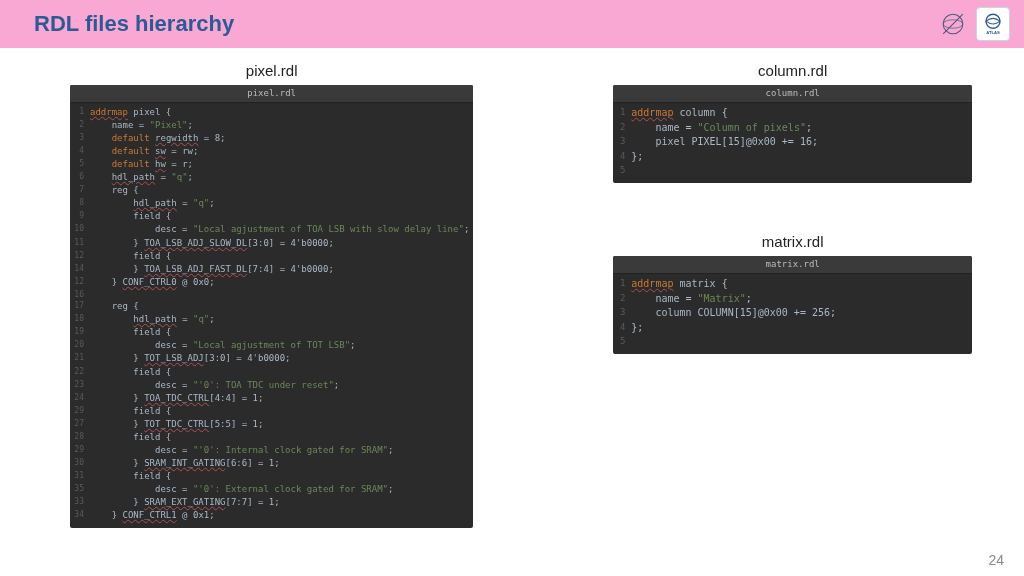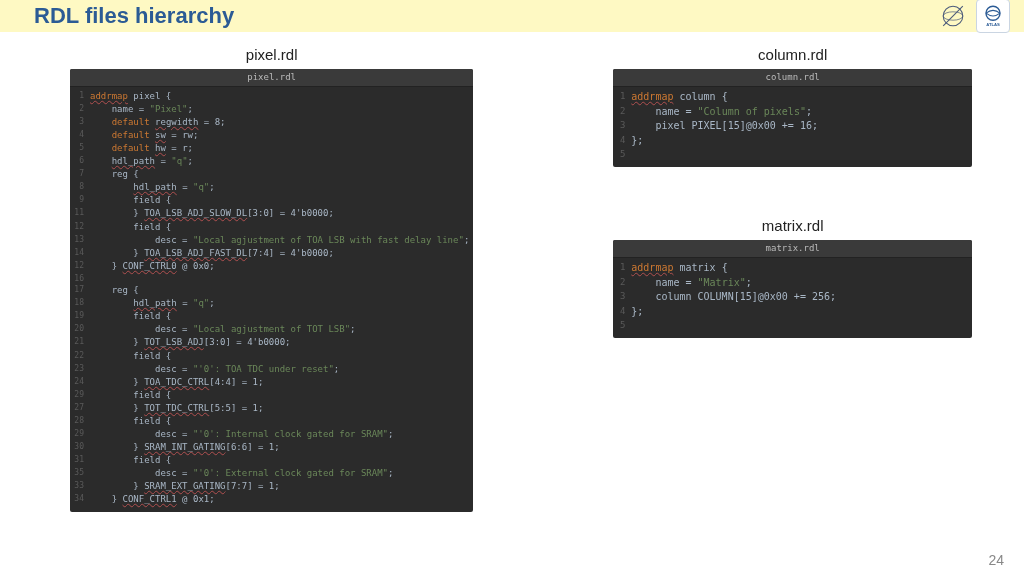--- a/index.html
+++ b/index.html
@@ -2,21 +2,21 @@
 <html><head>
 <meta charset="utf-8">
 <style>
   * { box-sizing: border-box; margin: 0; padding: 0; }
   body {
     width: 1024px; height: 576px;
     font-family: "Segoe UI", Arial, sans-serif;
     background: #fff; position: relative; overflow: hidden;
   }
   .header {
-    height: 32px; background: #fef9c3;
+    height: 48px; background: #f9a8d4;
     display: flex; align-items: center; justify-content: space-between;
     padding: 0 14px 0 34px;
   }
   .title { color: #2b5b95; font-size: 22px; font-weight: 700; }
   .logos { display: flex; gap: 6px; align-items: center; }
   .logo {
     width: 34px; height: 34px; display: flex; align-items: center;
     justify-content: center; border-radius: 4px;
   }
   .logo.atlas { background: #fff; border: 1px solid #cad5e2; }
@@ -86,23 +86,23 @@
       <div class="code">
           <div class="line"><span class="ln">1</span><span class="txt"><span class="kw err">addrmap</span> pixel {</span></div>
           <div class="line"><span class="ln">2</span><span class="txt">    name = <span class="str">"Pixel"</span>;</span></div>
           <div class="line"><span class="ln">3</span><span class="txt">    <span class="kw">default</span> <span class="err">regwidth</span> = 8;</span></div>
           <div class="line"><span class="ln">4</span><span class="txt">    <span class="kw">default</span> <span class="err">sw</span> = rw;</span></div>
           <div class="line"><span class="ln">5</span><span class="txt">    <span class="kw">default</span> <span class="err">hw</span> = r;</span></div>
           <div class="line"><span class="ln">6</span><span class="txt">    <span class="err">hdl_path</span> = <span class="str">"q"</span>;</span></div>
           <div class="line"><span class="ln">7</span><span class="txt">    reg {</span></div>
           <div class="line"><span class="ln">8</span><span class="txt">        <span class="err">hdl_path</span> = <span class="str">"q"</span>;</span></div>
           <div class="line"><span class="ln">9</span><span class="txt">        field {</span></div>
+          <div class="line"><span class="ln">10</span><span class="txt">            desc = <span class="str">"Local agjustment of TOA LSB with slow delay line"</span>;</span></div>
           <div class="line"><span class="ln">11</span><span class="txt">        } <span class="err">TOA_LSB_ADJ_SLOW_DL</span>[3:0] = 4'b0000;</span></div>
           <div class="line"><span class="ln">12</span><span class="txt">        field {</span></div>
-          <div class="line"><span class="ln">13</span><span class="txt">            desc = <span class="str">"Local agjustment of TOA LSB with fast delay line"</span>;</span></div>
           <div class="line"><span class="ln">14</span><span class="txt">        } <span class="err">TOA_LSB_ADJ_FAST_DL</span>[7:4] = 4'b0000;</span></div>
           <div class="line"><span class="ln">12</span><span class="txt">    } <span class="err">CONF_CTRL0</span> @ 0x0;</span></div>
           <div class="line"><span class="ln">16</span><span class="txt"></span></div>
           <div class="line"><span class="ln">17</span><span class="txt">    reg {</span></div>
           <div class="line"><span class="ln">18</span><span class="txt">        <span class="err">hdl_path</span> = <span class="str">"q"</span>;</span></div>
           <div class="line"><span class="ln">19</span><span class="txt">        field {</span></div>
           <div class="line"><span class="ln">20</span><span class="txt">            desc = <span class="str">"Local agjustment of TOT LSB"</span>;</span></div>
           <div class="line"><span class="ln">21</span><span class="txt">        } <span class="err">TOT_LSB_ADJ</span>[3:0] = 4'b0000;</span></div>
           <div class="line"><span class="ln">22</span><span class="txt">        field {</span></div>
           <div class="line"><span class="ln">23</span><span class="txt">            desc = <span class="str">"'0': TOA TDC under reset"</span>;</span></div>

